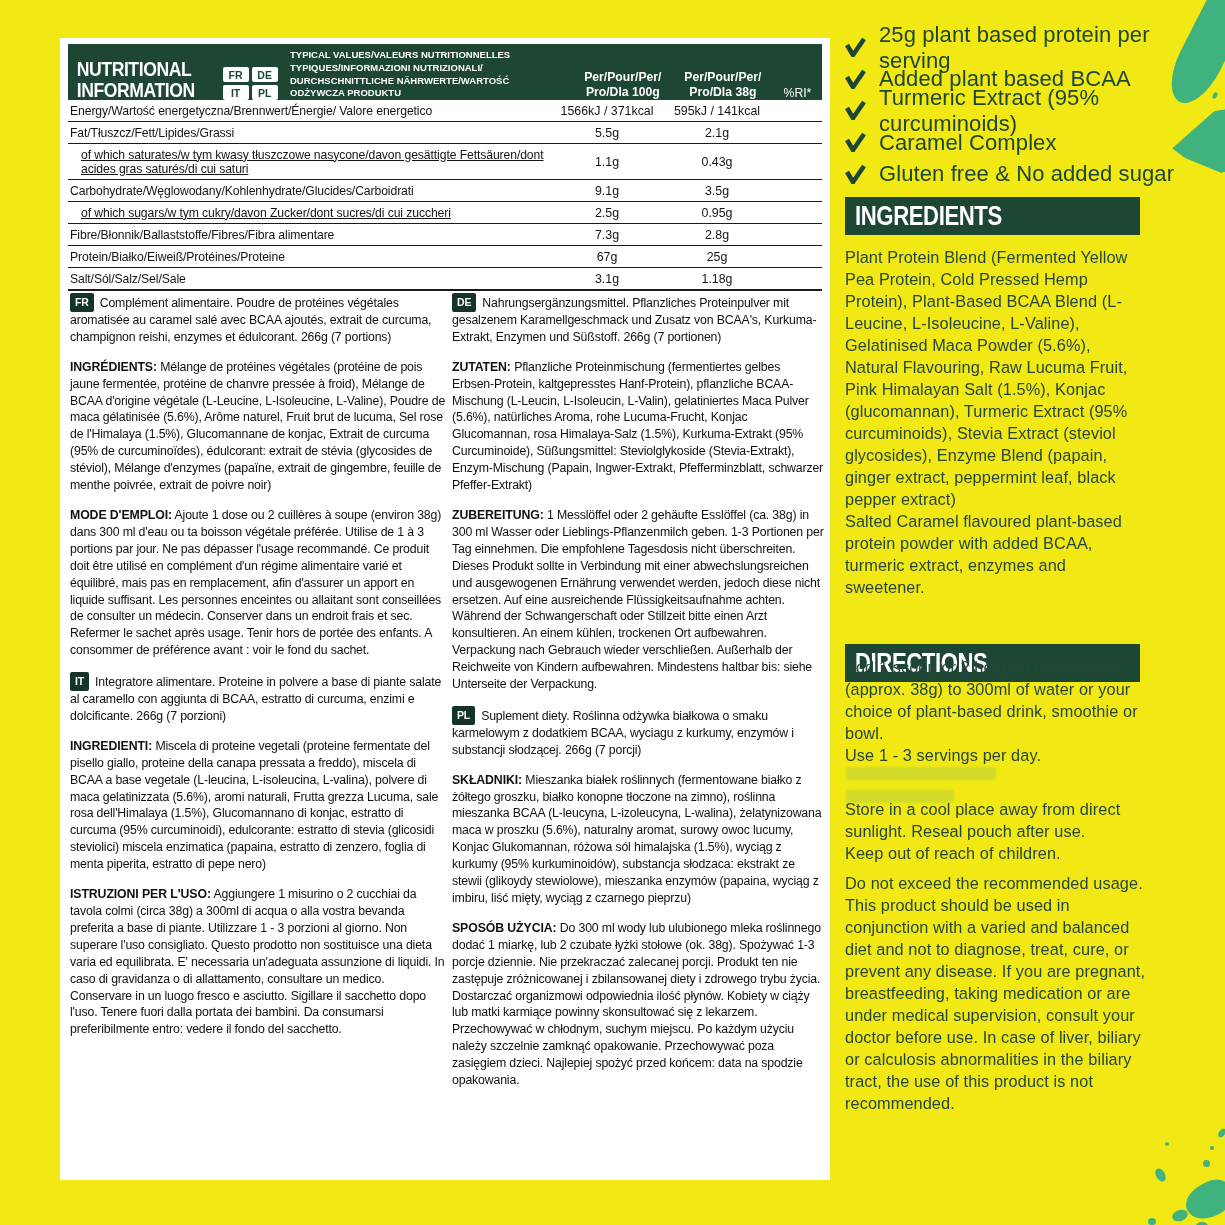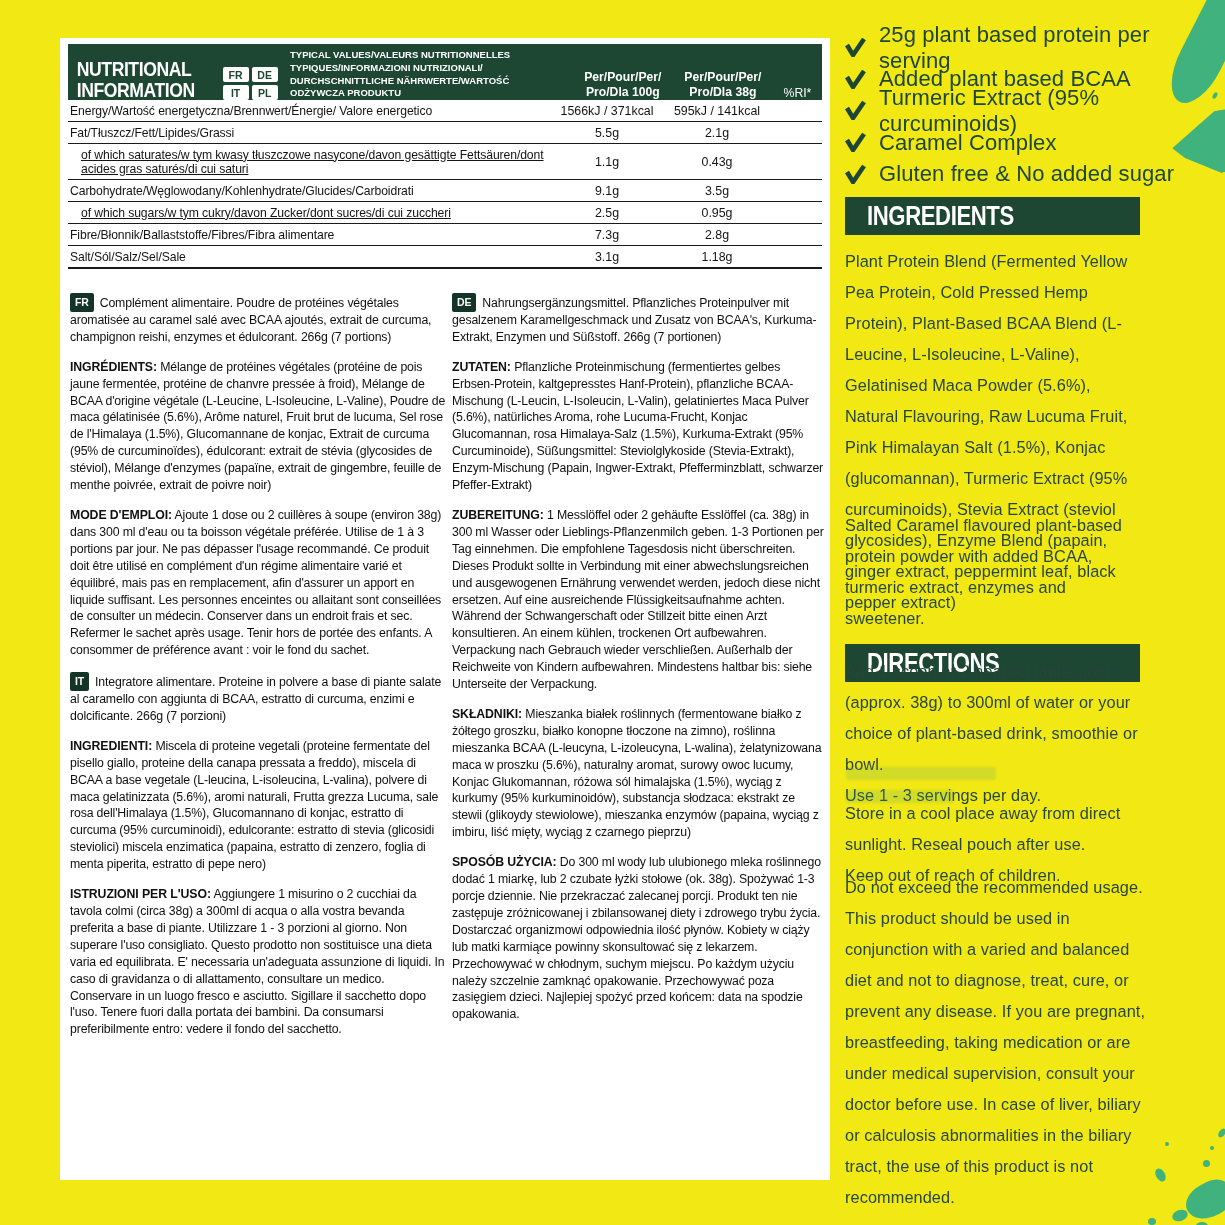--- a/index.html
+++ b/index.html
@@ -45,27 +45,27 @@
   .col p{margin:0 0 13px;}
   .col b{letter-spacing:-0.1px;}
   .lang-badge{display:inline-block;background:#153428;color:#fff;font-weight:700;font-size:10.5px;
               padding:1px 5px;border-radius:2px;margin-right:6px;vertical-align:1px;}
   
   .bullets{position:absolute;left:845px;top:32px;width:330px;}
   .bullet{display:flex;align-items:center;height:31.6px;gap:13px;}
   .bullet svg{flex:0 0 auto;}
   .bullet-label{font-size:22px;font-weight:400;color:var(--color-green);letter-spacing:0.1px;}
   .side-bar{position:absolute;left:845px;width:295px;height:38px;background:var(--color-green);
-            display:flex;align-items:center;padding-left:22px;}
+            display:flex;align-items:center;padding-left:10px;}
   .side-bar span{color:#fff;font-weight:700;font-size:27px;letter-spacing:-0.5px;
                  transform:scaleX(0.82);transform-origin:left center;white-space:nowrap;}
   .bar-ingredients{top:197px;}
   .bar-directions{top:644px;}
   .side-text{position:absolute;left:845px;width:302px;color:var(--color-sidetext);
-             font-size:16.3px;line-height:31px;letter-spacing:0.1px;white-space:pre-line;}
+             font-size:16.3px;line-height:22px;letter-spacing:0.1px;white-space:pre-line;}
   .txt-ingredients{top:246px;}
   .txt-flavour{top:510px;}
   .txt-directions{top:656px;}
   .txt-storage{top:798px;}
   .txt-disclaimer{top:872px;}
   .ghost{position:absolute;background:rgba(95,175,115,0.22);height:13px;border-radius:3px;filter:blur(1.2px);}
   .ghost-1{left:846px;top:767px;width:150px;}
   .ghost-2{left:846px;top:790px;width:108px;}
   
   .stroke-tr{position:absolute;left:1192px;top:-42px;width:44px;height:152px;background:var(--color-teal);
@@ -128,40 +128,47 @@
       <div class="t-v">0.95g</div>
       <div class="t-ri"></div>
     </div>
     <div class="t-row">
       <div class="t-label">Fibre/Błonnik/Ballaststoffe/Fibres/Fibra alimentare</div>
       <div class="t-v">7.3g</div>
       <div class="t-v">2.8g</div>
       <div class="t-ri"></div>
     </div>
     <div class="t-row">
+      <div class="t-label">Protein/Białko/Eiweiß/Protéines/Proteine</div>
+      <div class="t-v">67g</div>
+      <div class="t-v">25g</div>
+      <div class="t-ri"></div>
+    </div>
+    <div class="t-row">
       <div class="t-label">Salt/Sól/Salz/Sel/Sale</div>
       <div class="t-v">3.1g</div>
       <div class="t-v">1.18g</div>
       <div class="t-ri"></div>
     </div>
   </div>
 
   <div class="col col-left">
     <p><span class="lang-badge">FR</span><span>Complément alimentaire. Poudre de protéines végétales aromatisée au caramel salé avec BCAA ajoutés, extrait de curcuma, champignon reishi, enzymes et édulcorant. 266g (7 portions)</span></p>
     <p><b>INGRÉDIENTS:</b> <span>Mélange de protéines végétales (protéine de pois jaune fermentée, protéine de chanvre pressée à froid), Mélange de BCAA d'origine végétale (L-Leucine, L-Isoleucine, L-Valine), Poudre de maca gélatinisée (5.6%), Arôme naturel, Fruit brut de lucuma, Sel rose de l'Himalaya (1.5%), Glucomannane de konjac, Extrait de curcuma (95% de curcuminoïdes), édulcorant: extrait de stévia (glycosides de stéviol), Mélange d'enzymes (papaïne, extrait de gingembre, feuille de menthe poivrée, extrait de poivre noir)</span></p>
     <p><b>MODE D'EMPLOI:</b> <span>Ajoute 1 dose ou 2 cuillères à soupe (environ 38g) dans 300 ml d'eau ou ta boisson végétale préférée. Utilise de 1 à 3 portions par jour. Ne pas dépasser l'usage recommandé. Ce produit doit être utilisé en complément d'un régime alimentaire varié et équilibré, mais pas en remplacement, afin d'assurer un apport en liquide suffisant. Les personnes enceintes ou allaitant sont conseillées de consulter un médecin. Conserver dans un endroit frais et sec. Refermer le sachet après usage. Tenir hors de portée des enfants. A consommer de préférence avant : voir le fond du sachet.</span></p>
     <p><span class="lang-badge">IT</span><span>Integratore alimentare. Proteine in polvere a base di piante salate al caramello con aggiunta di BCAA, estratto di curcuma, enzimi e dolcificante. 266g (7 porzioni)</span></p>
     <p><b>INGREDIENTI:</b> <span>Miscela di proteine vegetali (proteine fermentate del pisello giallo, proteine della canapa pressata a freddo), miscela di BCAA a base vegetale (L-leucina, L-isoleucina, L-valina), polvere di maca gelatinizzata (5.6%), aromi naturali, Frutta grezza Lucuma, sale rosa dell'Himalaya (1.5%), Glucomannano di konjac, estratto di curcuma (95% curcuminoidi), edulcorante: estratto di stevia (glicosidi steviolici) miscela enzimatica (papaina, estratto di zenzero, foglia di menta piperita, estratto di pepe nero)</span></p>
     <p><b>ISTRUZIONI PER L'USO:</b> <span>Aggiungere 1 misurino o 2 cucchiai da tavola colmi (circa 38g) a 300ml di acqua o alla vostra bevanda preferita a base di piante. Utilizzare 1 - 3 porzioni al giorno. Non superare l'uso consigliato. Questo prodotto non sostituisce una dieta varia ed equilibrata. E' necessaria un'adeguata assunzione di liquidi. In caso di gravidanza o di allattamento, consultare un medico. Conservare in un luogo fresco e asciutto. Sigillare il sacchetto dopo l'uso. Tenere fuori dalla portata dei bambini. Da consumarsi preferibilmente entro: vedere il fondo del sacchetto.</span></p>
   </div>
 
   <div class="col col-right">
     <p><span class="lang-badge">DE</span><span>Nahrungsergänzungsmittel. Pflanzliches Proteinpulver mit gesalzenem Karamellgeschmack und Zusatz von BCAA's, Kurkuma-Extrakt, Enzymen und Süßstoff. 266g (7 portionen)</span></p>
     <p><b>ZUTATEN:</b> <span>Pflanzliche Proteinmischung (fermentiertes gelbes Erbsen-Protein, kaltgepresstes Hanf-Protein), pflanzliche BCAA-Mischung (L-Leucin, L-Isoleucin, L-Valin), gelatiniertes Maca Pulver (5.6%), natürliches Aroma, rohe Lucuma-Frucht, Konjac Glucomannan, rosa Himalaya-Salz (1.5%), Kurkuma-Extrakt (95% Curcuminoide), Süßungsmittel: Steviolglykoside (Stevia-Extrakt), Enzym-Mischung (Papain, Ingwer-Extrakt, Pfefferminzblatt, schwarzer Pfeffer-Extrakt)</span></p>
     <p><b>ZUBEREITUNG:</b> <span>1 Messlöffel oder 2 gehäufte Esslöffel (ca. 38g) in 300 ml Wasser oder Lieblings-Pflanzenmilch geben. 1-3 Portionen per Tag einnehmen. Die empfohlene Tagesdosis nicht überschreiten. Dieses Produkt sollte in Verbindung mit einer abwechslungsreichen und ausgewogenen Ernährung verwendet werden, jedoch diese nicht ersetzen. Auf eine ausreichende Flüssigkeitsaufnahme achten. Während der Schwangerschaft oder Stillzeit bitte einen Arzt konsultieren. An einem kühlen, trockenen Ort aufbewahren. Verpackung nach Gebrauch wieder verschließen. Außerhalb der Reichweite von Kindern aufbewahren. Mindestens haltbar bis: siehe Unterseite der Verpackung.</span></p>
+    <p><span class="lang-badge">PL</span><span>Suplement diety. Roślinna odżywka białkowa o smaku karmelowym z dodatkiem BCAA, wyciagu z kurkumy, enzymów i substancji słodzącej. 266g (7 porcji)</span></p>
     <p><b>SKŁADNIKI:</b> <span>Mieszanka białek roślinnych (fermentowane białko z żółtego groszku, białko konopne tłoczone na zimno), roślinna mieszanka BCAA (L-leucyna, L-izoleucyna, L-walina), żelatynizowana maca w proszku (5.6%), naturalny aromat, surowy owoc lucumy, Konjac Glukomannan, różowa sól himalajska (1.5%), wyciąg z kurkumy (95% kurkuminoidów), substancja słodzaca: ekstrakt ze stewii (glikoydy stewiolowe), mieszanka enzymów (papaina, wyciąg z imbiru, liść mięty, wyciąg z czarnego pieprzu)</span></p>
     <p><b>SPOSÓB UŻYCIA:</b> <span>Do 300 ml wody lub ulubionego mleka roślinnego dodać 1 miarkę, lub 2 czubate łyżki stołowe (ok. 38g). Spożywać 1-3 porcje dziennie. Nie przekraczać zalecanej porcji. Produkt ten nie zastępuje zróżnicowanej i zbilansowanej diety i zdrowego trybu życia. Dostarczać organizmowi odpowiednia ilość płynów. Kobiety w ciąży lub matki karmiące powinny skonsultować się z lekarzem. Przechowywać w chłodnym, suchym miejscu. Po każdym użyciu należy szczelnie zamknąć opakowanie. Przechowywać poza zasięgiem dzieci. Najlepiej spożyć przed końcem: data na spodzie opakowania.</span></p>
   </div>
 </div>
 
 <div class="bullets">
   <div class="bullet">
     <svg width="21" height="19" viewBox="0 0 21 19">
         <polyline points="2,7 8,17 19,1" fill="none" stroke="#1D4633" stroke-width="4.6"></polyline>
       </svg>

